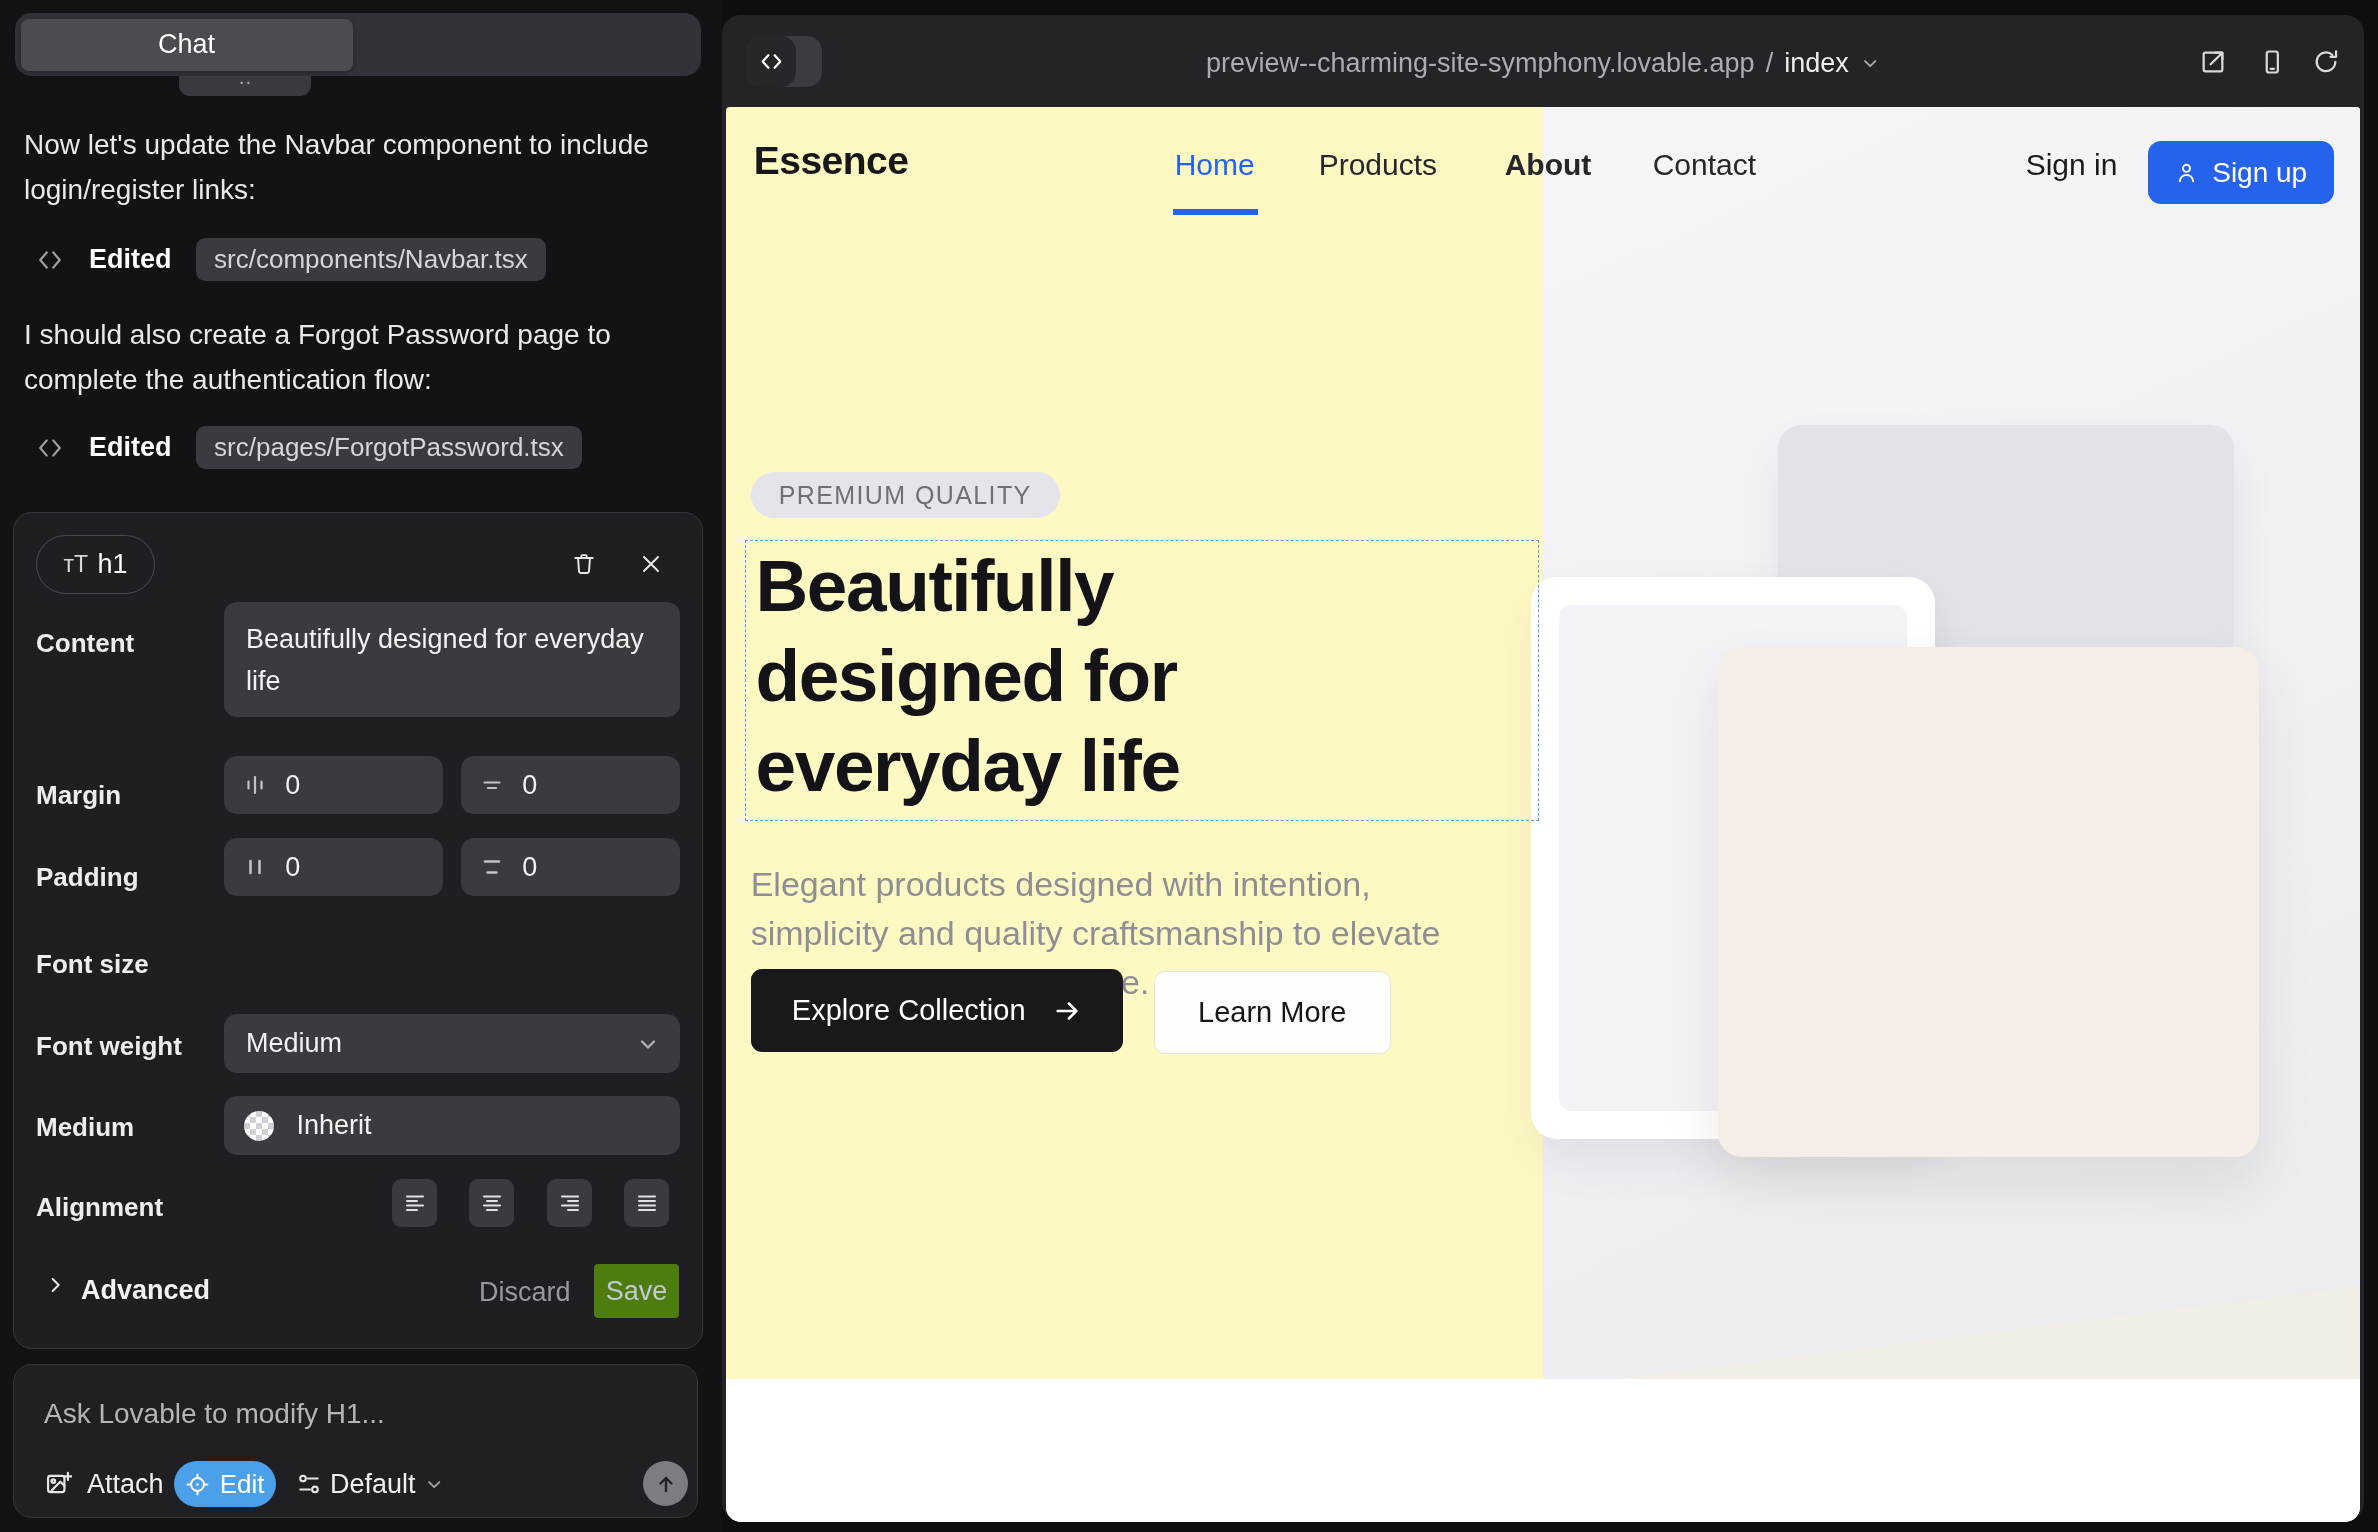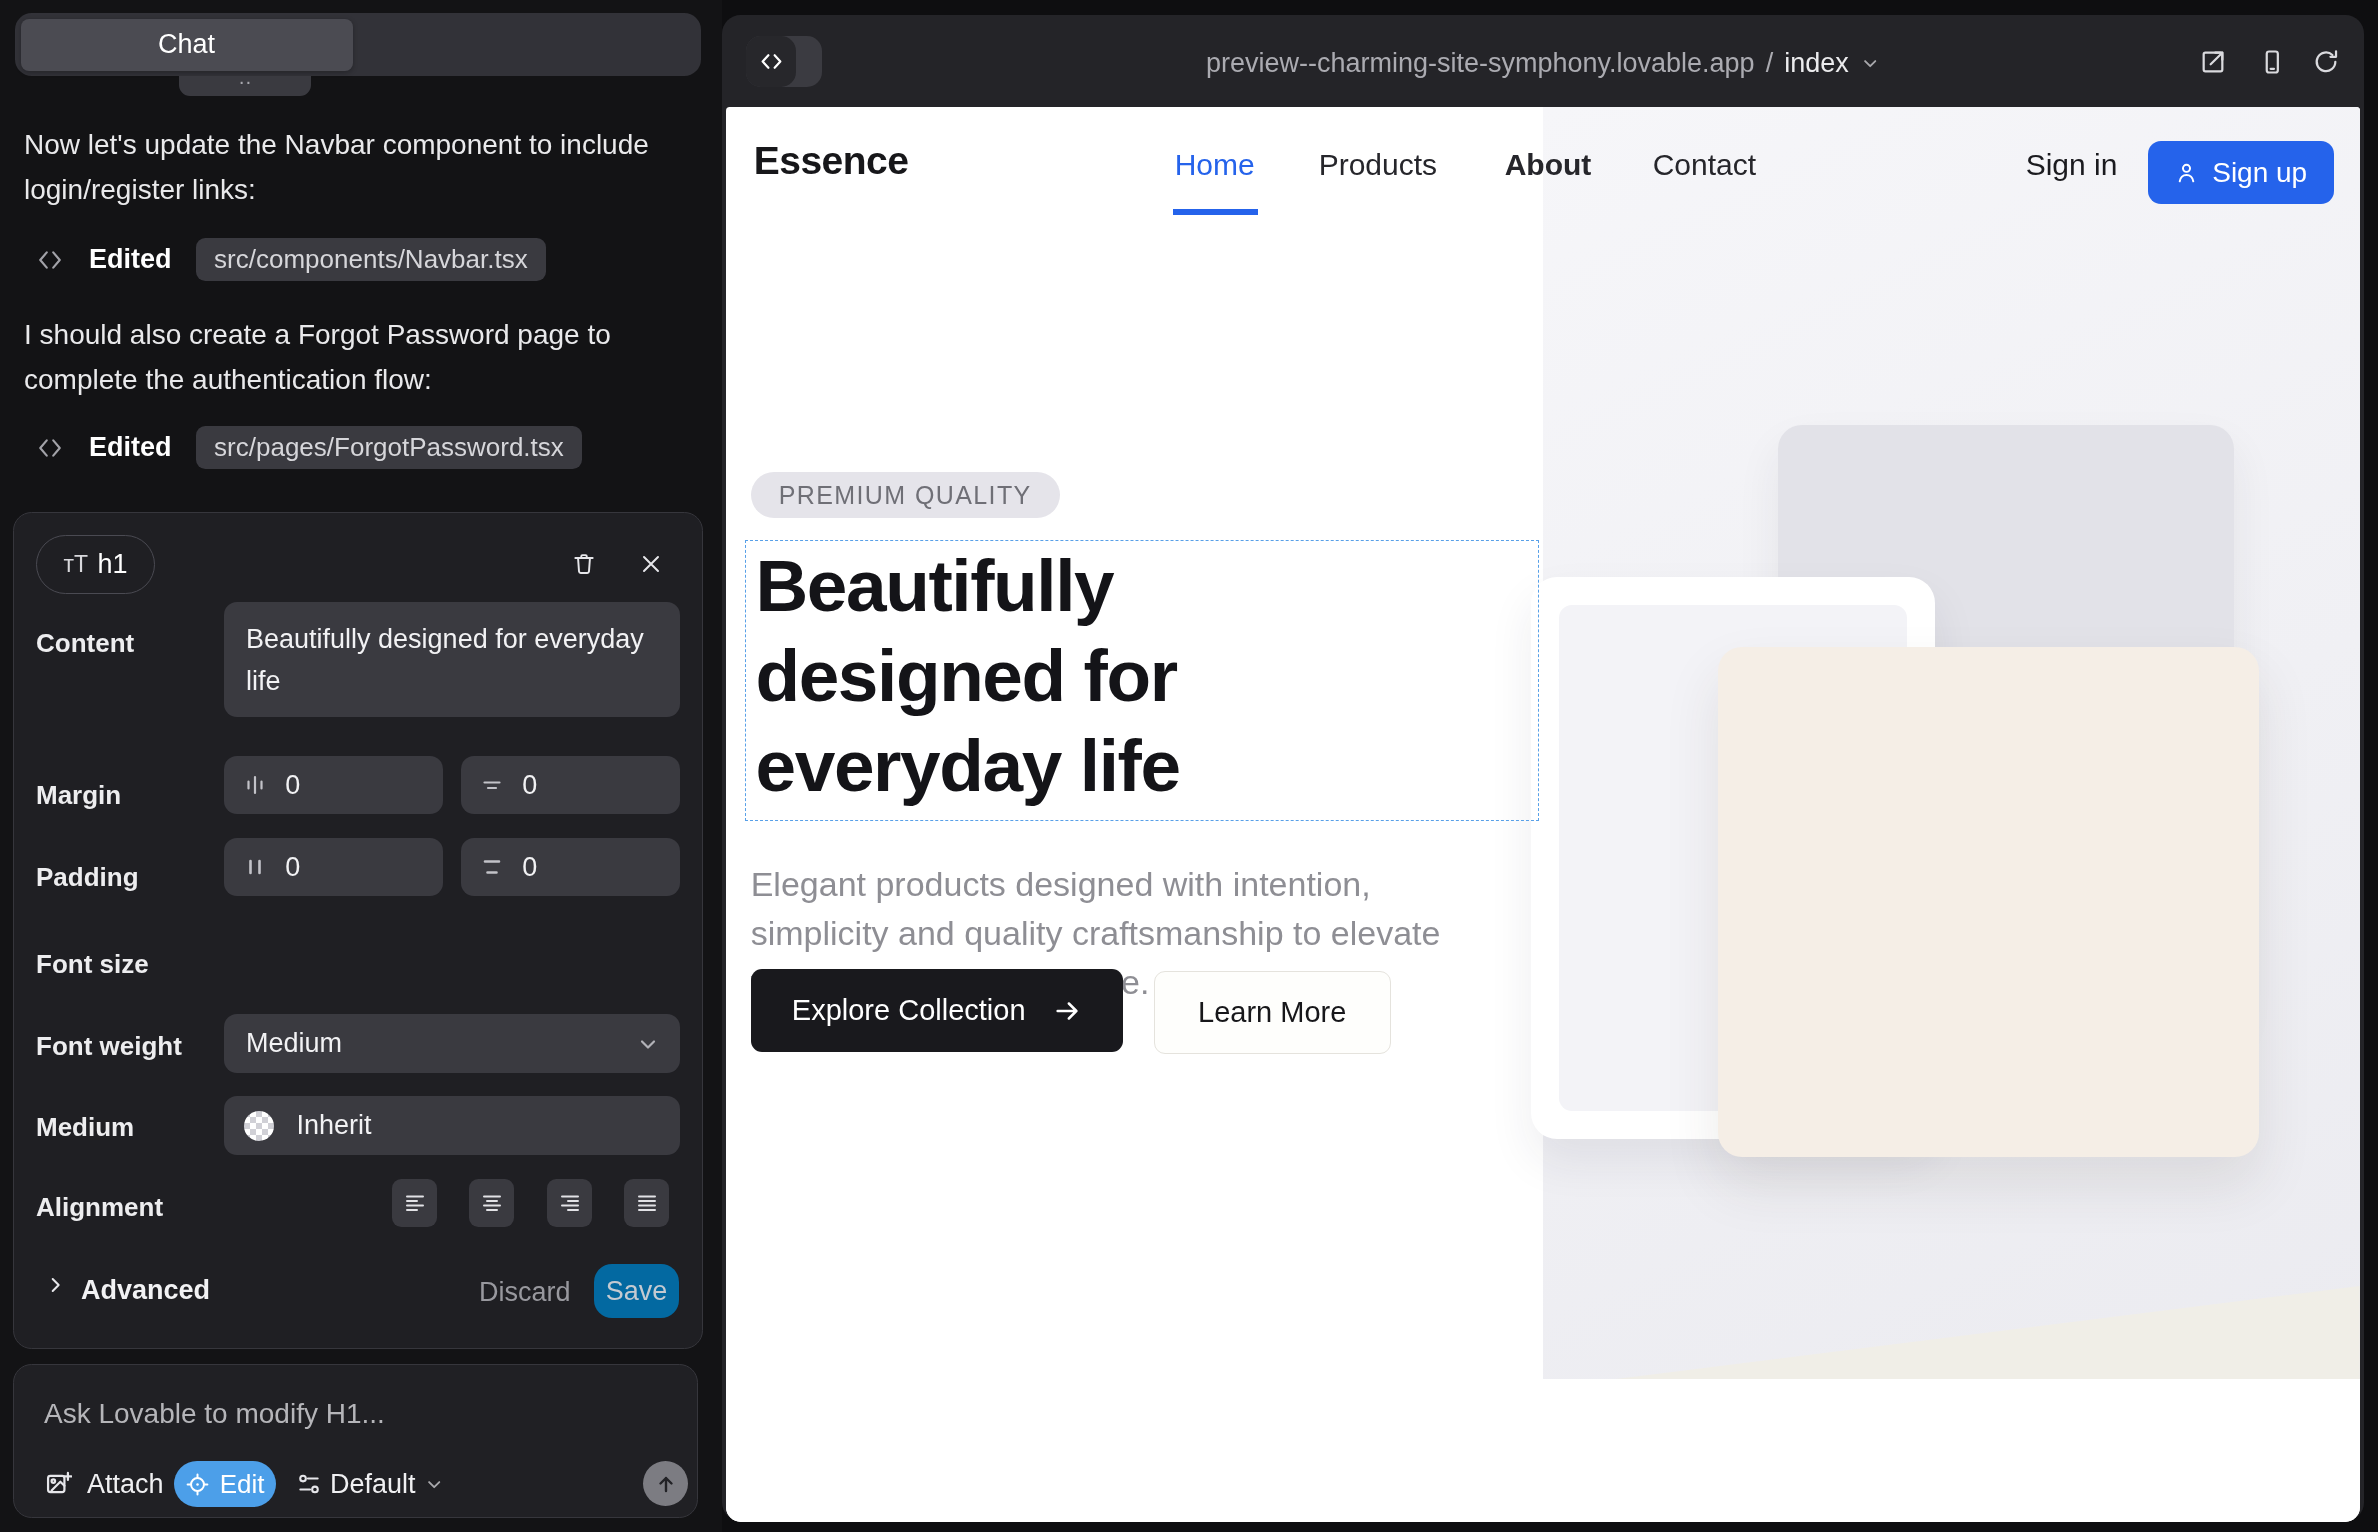--- a/index.html
+++ b/index.html
@@ -48,21 +48,21 @@
   .select svg { color:#B2B2B8; }
   .sel-fs { top:419px; }
   .sel-fw { top:501px; }
   .color-field { position:absolute; left:210px; top:583px; width:456px; height:59px; background:#3A3A40; border-radius:13px; display:flex; align-items:center; gap:22px; padding:0 20.4px; font-size:27px; color:#F2F2F4; cursor:pointer; }
   .swatch { width:30px; height:30px; border-radius:50%; background:repeating-conic-gradient(#FFFFFF 0 90deg,#D0D0D6 0 180deg) 0 0/12px 12px; flex:none; }
   .al-btn { position:absolute; top:666px; width:45px; height:48px; background:#3A3A40; border-radius:9.3px; display:flex; align-items:center; justify-content:center; color:#E2E2E6; cursor:pointer; }
   .al-1 { left:378px; } .al-2 { left:455px; } .al-3 { left:533px; } .al-4 { left:610px; }
   .adv-chevron { position:absolute; left:30px; top:761px; color:#E6E6EA; }
   .adv-label { position:absolute; left:67px; top:762px; font-size:27px; font-weight:600; color:#F2F2F4; }
   .discard-btn { position:absolute; left:465px; top:764px; font-size:27px; color:#98989E; cursor:pointer; }
-  .save-btn { position:absolute; left:580px; top:751px; width:85px; height:54px; background:#0369a1; border-radius:18px; display:flex; align-items:center; justify-content:center; font-size:27px; color:#C4CAD1; cursor:pointer; }
+  .save-btn { position:absolute; left:580px; top:751px; width:85px; height:54px; background:#4d7c0f; border-radius:4px; display:flex; align-items:center; justify-content:center; font-size:27px; color:#C4CAD1; cursor:pointer; }
 
   
   .composer { position:absolute; left:13px; top:1364px; width:685px; height:154px; background:#202024; border:1.9px solid #36363C; border-radius:18.6px; }
   .composer-ph { position:absolute; left:30px; top:33px; font-size:28px; color:#B5B5B9; }
   .attach-btn { position:absolute; left:30px; top:96px; height:46px; display:flex; align-items:center; gap:15px; color:#F0F0F2; font-size:27px; cursor:pointer; }
   .attach-btn svg { color:#E6E6EA; }
   .edit-pill { position:absolute; left:160px; top:96px; width:102px; height:46px; background:#4C9FE9; border-radius:24px; display:flex; align-items:center; justify-content:center; gap:9.3px; color:#FFFFFF; font-size:26px; cursor:pointer; }
   .default-ctl { position:absolute; left:282px; top:96px; height:46px; display:flex; align-items:center; gap:8px; font-size:27px; color:#F0F0F2; cursor:pointer; }
   .default-ctl .sliders { color:#E6E6EA; }
   .default-ctl .chev { color:#A8A8AC; }
@@ -71,21 +71,21 @@
   
   .preview { position:absolute; left:722px; top:15px; width:1642px; height:1506px; background:#242428; border-radius:18.6px; }
   .view-toggle { position:absolute; left:24px; top:21.3px; width:76px; height:51px; background:#3B3B41; border-radius:15px; cursor:pointer; }
   .toggle-code { position:absolute; left:0; top:0; width:50px; height:51px; background:#27272B; border-radius:15px; display:flex; align-items:center; justify-content:center; color:#FFFFFF; }
   .url-bar { position:absolute; left:0; right:0; top:33px; height:30px; display:flex; align-items:center; justify-content:center; gap:11px; font-size:27px; cursor:pointer; }
   .url-host { color:#ABABB1; } .url-sep { color:#ABABB1; } .url-page { color:#ECECEE; }
   .url-bar .chev { color:#A8A8AC; }
   .chrome-ic { position:absolute; top:33px; width:28px; height:28px; color:#DADADE; cursor:pointer; }
   .ic-external { left:1477px; } .ic-mobile { left:1536px; } .ic-refresh { left:1590px; }
 
-  .site { position:absolute; left:3.7px; top:92px; width:1634px; height:1415px; background:#ffffff; border-radius:3.7px 3.7px 15px 15px; overflow:hidden; }
+  .site { position:absolute; left:3.7px; top:92px; width:1634px; height:1415px; background:#fef9c3; border-radius:3.7px 3.7px 15px 15px; overflow:hidden; }
   .right-bg { position:absolute; left:817px; top:0; width:817px; height:1272px; background:linear-gradient(155deg,#F6F6F9 0%,#F0F0F4 55%,#EBEBF0 100%); }
   .wedge { position:absolute; left:817px; top:1179px; width:817px; height:93px; background:#F0EEE7; clip-path:polygon(9% 100%,100% 0%,100% 100%); }
   .card-gray { position:absolute; left:1052px; top:318px; width:456px; height:600px; background:#E2E2E8; border-radius:24px; box-shadow:0 22px 45px rgba(40,40,60,.07); }
   .card-white { position:absolute; left:805px; top:470px; width:404px; height:562px; background:#FFFFFF; border-radius:26px; box-shadow:0 22px 45px rgba(40,40,60,.08); }
   .card-white-inner { position:absolute; inset:28px; background:#F3F3F7; border-radius:13px; }
   .card-cream { position:absolute; left:992px; top:540px; width:541px; height:510px; background:#F5EEE6; border-radius:24px; box-shadow:0 28px 56px rgba(60,50,40,.10); }
   .white-section { position:absolute; left:0; top:1272px; width:1634px; height:143px; background:#FFFFFF; }
 
   .site-nav { position:absolute; left:0; top:0; width:1634px; height:116px; z-index:4; }
   .logo { position:absolute; left:28px; top:32px; font-size:39px; font-weight:700; color:#17171A; letter-spacing:-0.5px; }

